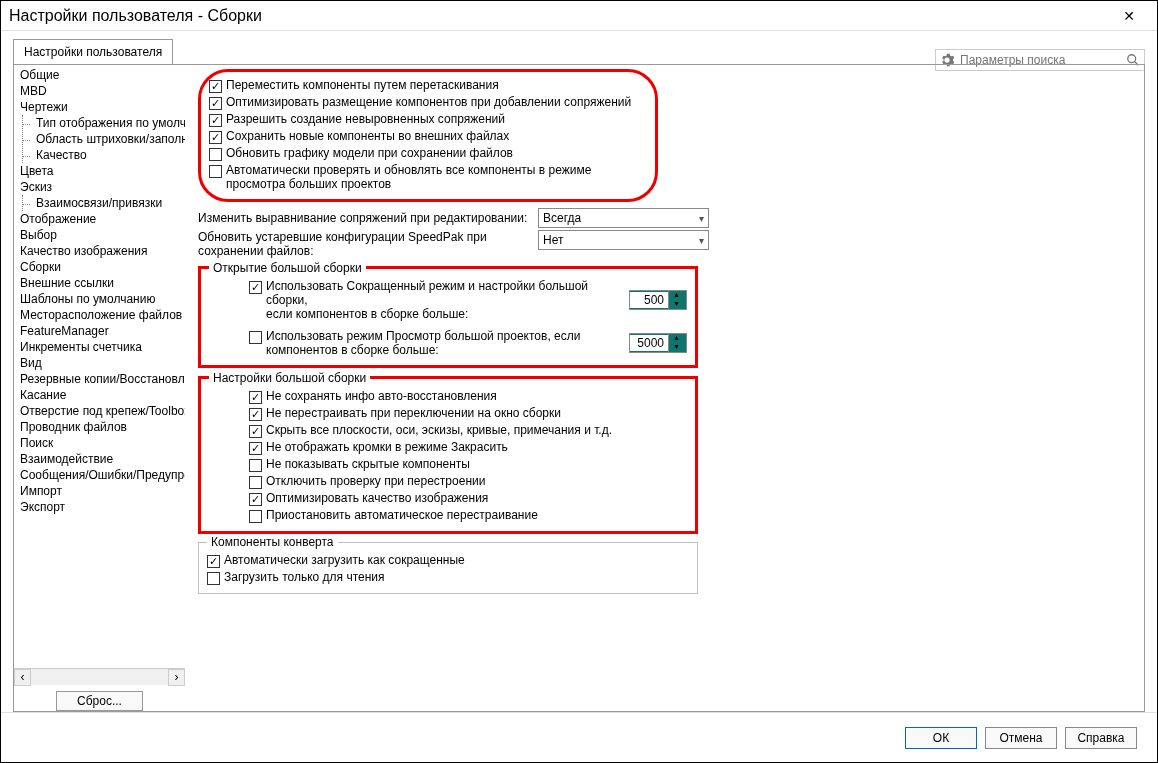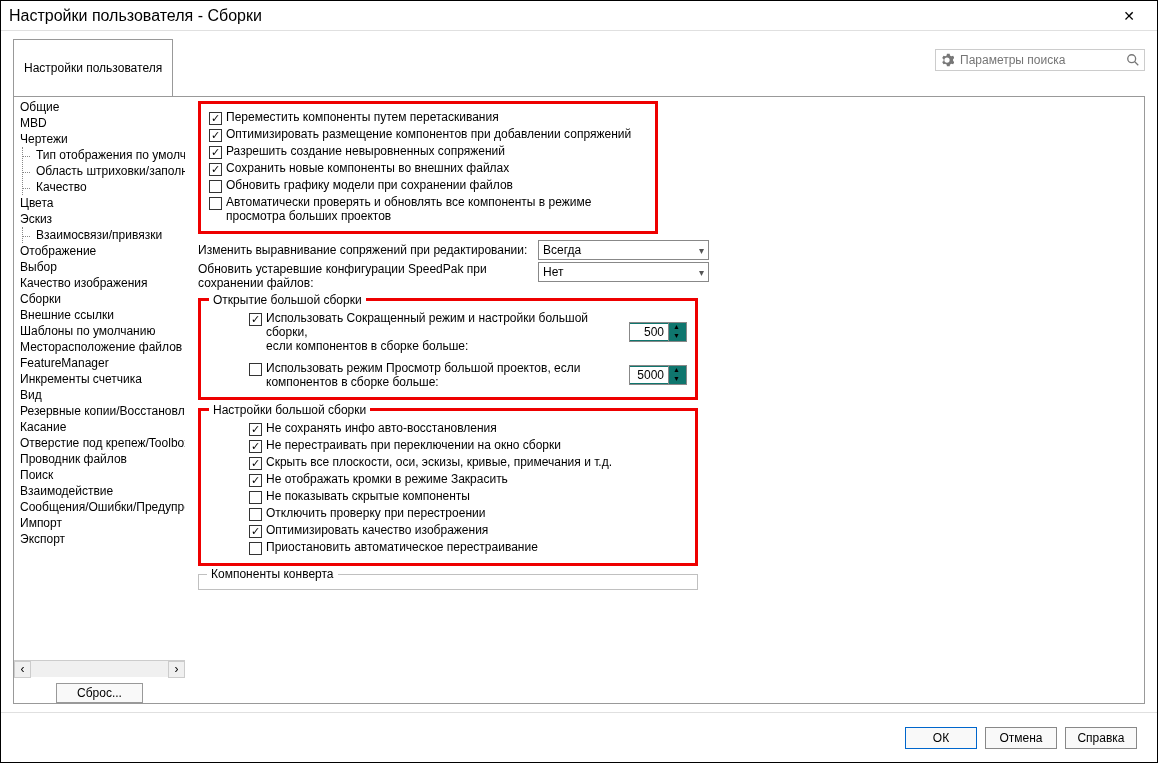--- a/index.html
+++ b/index.html
@@ -5,21 +5,21 @@
 * { box-sizing: border-box; font-family: "Segoe UI", Tahoma, sans-serif; font-size: 12px; }
 body { margin: 0; padding: 0; background: #fff; color: #000; }
 .window { width: 1158px; height: 763px; border: 1px solid #000; position: relative; display: flex; flex-direction: column; background: #fff; }
 .titlebar { height: 30px; display: flex; align-items: center; padding: 0 8px; border-bottom: 1px solid #e0e0e0; }
 .titlebar-title { flex: 1; font-size: 16px; }
 .close-x { width: 40px; text-align: center; font-size: 14px; cursor: default; }
 .searchbar { position: absolute; top: 48px; right: 12px; width: 210px; height: 22px; border: 1px solid #ccc; display: flex; align-items: center; padding: 0 4px; background: #fff; }
 .searchbar svg { flex: none; }
 .searchbar input { border: none; outline: none; flex: 1; margin: 0 4px; font-size: 12px; color: #888; background: transparent; }
 .tabrow { display: flex; margin: 8px 0 0 12px; }
-.tab { border: 1px solid #999; border-bottom: none; padding: 21px 10px; background: #fff; position: relative; z-index: 2; }
+.tab { border: 1px solid #999; border-bottom: none; padding: 5px 10px; background: #fff; position: relative; z-index: 2; }
 .body-area { flex: 1; display: flex; border: 1px solid #999; margin: 0 12px 0 12px; position: relative; }
 .sidebar { width: 172px; border-right: 1px solid #fff; position: relative; display: flex; flex-direction: column; }
 .tree { flex: 1; overflow: hidden; padding: 2px 0 0 2px; }
 .tree-item { padding: 1px 4px; white-space: nowrap; cursor: default; }
 .tree-sub { padding-left: 16px; position: relative; }
 .tree-sub::before { content: ""; position: absolute; left: 6px; top: 0; bottom: 0; border-left: 1px dotted #888; }
 .tree-sub .tree-item::before { content: ""; position: absolute; left: 6px; width: 8px; border-top: 1px dotted #888; margin-top: 8px; }
 .hscroll { height: 17px; border-top: 1px solid #ccc; background: #f0f0f0; display: flex; align-items: center; }
 .hscroll .arrow { width: 17px; height: 17px; display: flex; align-items: center; justify-content: center; background: #f0f0f0; border: 1px solid #ccc; }
 .hscroll .track { flex: 1; }
@@ -36,21 +36,21 @@
 .dropdown .caret { font-size: 10px; color: #555; }
 .groupbox { border: 1px solid #c0c0c0; padding: 8px 8px 6px 8px; margin-bottom: 8px; position: relative; width: 500px; }
 .groupbox.red { border: 3px solid #e00; padding-left: 48px; }
 .groupbox-title { position: absolute; top: -8px; left: 8px; background: #fff; padding: 0 4px; }
 .spin { display: flex; align-items: center; border: 1px solid #888; width: 58px; height: 20px; background: #0f766e; }
 .spin input { border: none; width: 38px; text-align: right; padding-right: 4px; outline: none; }
 .spin .arrows { width: 16px; display: flex; flex-direction: column; border-left: 1px solid #888; }
 .spin .arrows div { height: 9px; font-size: 7px; line-height: 7px; text-align: center; cursor: default; }
 .two-col { display: flex; align-items: center; justify-content: space-between; margin: 2px 0; }
 .two-col .left { display: flex; align-items: flex-start; flex: 1; }
-.footer { height: 50px; border-top: 1px solid #e0e0e0; display: flex; align-items: center; justify-content: flex-end; padding: 0 20px; gap: 8px; margin-top: 8px; }
+.footer { height: 50px; border-top: 1px solid #e0e0e0; display: flex; align-items: center; justify-content: flex-end; padding: 0 20px; gap: 8px; }
 .btn { border: 1px solid #888; background: #f9f9f9; padding: 3px 0; width: 72px; text-align: center; cursor: default; }
 .btn.primary { border: 1px solid #0066cc; }
 </style>
 </head>
 <body>
 
 <div class="window">
 
   <div class="titlebar">
     <span class="titlebar-title">Настройки пользователя - Сборки</span>
@@ -114,21 +114,21 @@
         <div class="track"></div>
         <div class="arrow">›</div>
       </div>
       <div class="reset-row">
         <div class="reset-btn">Сброс...</div>
       </div>
     </div>
 
     <div class="content">
 
-      <div class="redbox" style="width:460px;">
+      <div class="redbox" style="width:460px;border-radius:30px;">
         <div id="top-checks">
             <div class="chk-row">
               <div class="chk checked"></div>
               <div>Переместить компоненты путем перетаскивания</div>
             </div>
             <div class="chk-row">
               <div class="chk checked"></div>
               <div>Оптимизировать размещение компонентов при добавлении сопряжений</div>
             </div>
             <div class="chk-row">
@@ -231,20 +231,30 @@
             </div>
             <div class="chk-row">
               <div class="chk"></div>
               <div>Приостановить автоматическое перестраивание</div>
             </div>
           </div>
       </div>
 
       <div class="groupbox">
         <div class="groupbox-title">Компоненты конверта</div>
+        <div id="ge-checks">
+            <div class="chk-row">
+              <div class="chk checked"></div>
+              <div>Автоматически загрузить как сокращенные</div>
+            </div>
+            <div class="chk-row">
+              <div class="chk"></div>
+              <div>Загрузить только для чтения</div>
+            </div>
+          </div>
       </div>
 
     </div>
   </div>
 
   <div class="footer">
     <div class="btn primary">ОК</div>
     <div class="btn">Отмена</div>
     <div class="btn">Справка</div>
   </div>

